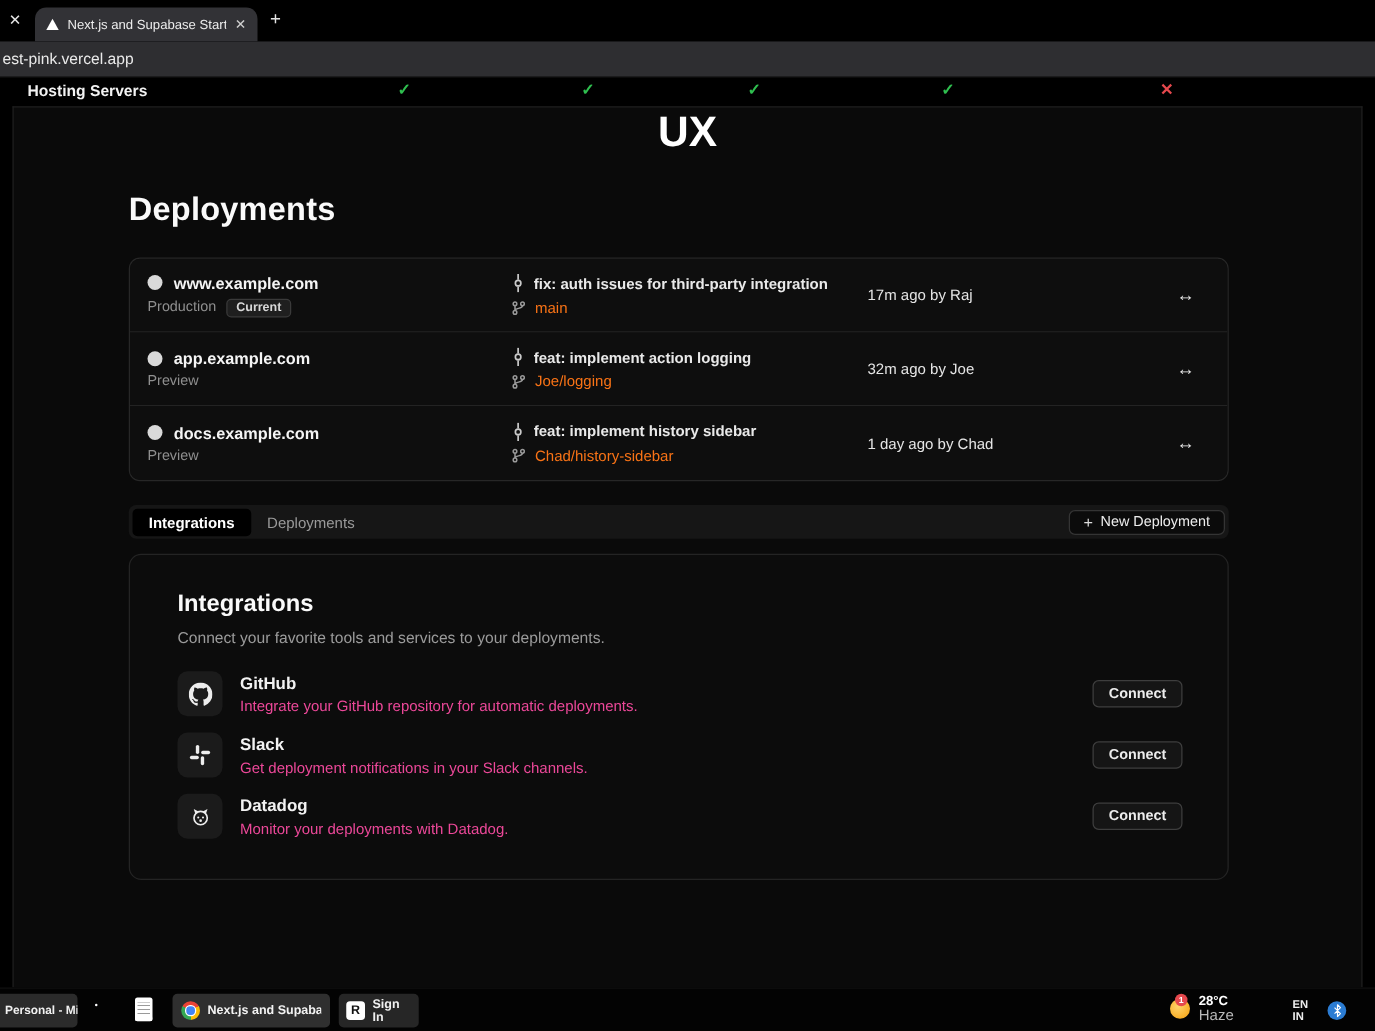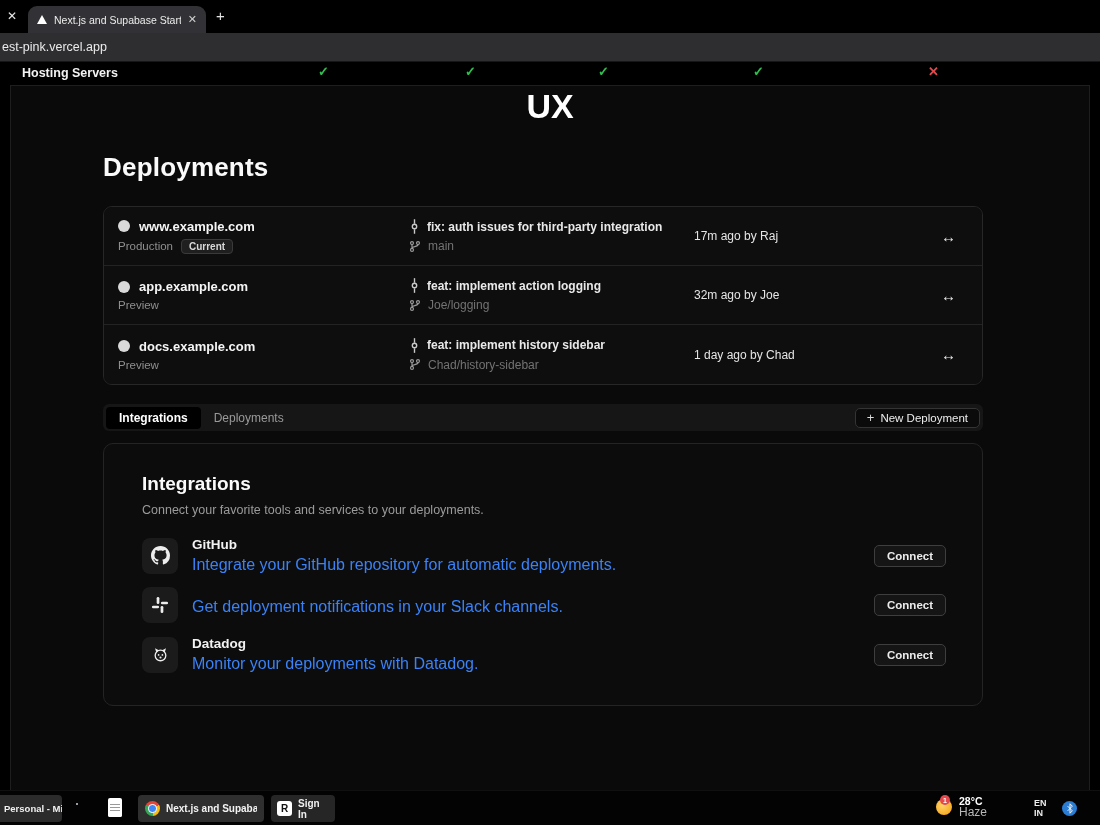--- a/index.html
+++ b/index.html
@@ -43,21 +43,21 @@
   .deploy-row { height:59px; display:flex; align-items:center; padding:0 14px; border-bottom:1px solid #232323; background:#0e0e0e; }
   .deploy-row:last-child { border-bottom:none; }
   .col-site { width:291px; }
   .site-line { display:flex; align-items:center; gap:9px; font-size:13px; font-weight:700; color:#f5f5f5; }
   .dot { width:12px; height:12px; border-radius:50%; background:#d9d9d9; flex:none; }
   .env-line { margin-top:5px; display:flex; align-items:center; gap:8px; font-size:11.5px; color:#8f8f8f; }
   .badge { font-size:10px; color:#d8d8d8; background:#1f1f1f; border:1px solid #3a3a3a; border-radius:4px;
     padding:1px 7px; font-weight:600; }
   .col-commit { width:285px;text-align:right; }
   .commit-line { display:flex; align-items:center; gap:7px; font-size:12px; font-weight:600; color:#e9e9e9; }
-  .branch-line { margin-top:5px; display:flex; align-items:center; gap:7px; font-size:12px; color:#737373; }
+  .branch-line { margin-top:5px; display:flex; align-items:center; gap:7px; font-size:12px; color:#f97316; }
   .gicon { flex:none; display:inline-flex; }
   .col-time { flex:1; font-size:12px; color:#e5e5e5; }
   .col-arrow { font-size:15px; color:#e8e8e8; padding-right:12px; }
 
   .tabsbar { margin-top:19px; height:27px; background:#161616; border-radius:6px;
     display:flex; align-items:center; padding:0 3px; }
   .tab-pill { font-size:12px; color:#9a9a9a; padding:4px 13px; border-radius:4px; }
   .tab-pill.active { background:#000; color:#fff; font-weight:700; }
   .new-deploy-btn { margin-left:auto; display:flex; align-items:center; gap:6px; background:#0b0b0b;
     border:1px solid #343434; border-radius:5px; padding:3px 11px; font-size:11.5px; color:#ededed; }
@@ -67,21 +67,21 @@
     padding:29px 36px 32px 38px; }
   .int-title { font-size:19px; font-weight:700; color:#fafafa; }
   .int-sub { margin-top:8px; font-size:12.5px; color:#9b9b9b; }
   .int-list { margin-top:20px; }
   .int-item { display:flex; align-items:center; margin-bottom:13px; }
   .int-item:last-child { margin-bottom:0; }
   .int-icon { width:36px; height:36px; background:#1b1b1b; border-radius:8px; flex:none;
     display:flex; align-items:center; justify-content:center; }
   .int-text { margin-left:14px; }
   .int-name { font-size:13.5px; font-weight:700; color:#f2f2f2; }
-  .int-desc { margin-top:4px; font-size:16px; color:#3b82f6; }
+  .int-desc { margin-top:4px; font-size:12px; color:#ec4899; }
   .connect-btn { margin-left:auto; padding:4px 12px; font-size:11.5px; font-weight:600; color:#ececec;
     background:#151515; border:1px solid #3e3e3e; border-radius:5px; }
 
   
   .taskbar { position:absolute; left:0; right:0; bottom:0; height:35px; background:#030303; border-top:1px solid #101010; }
   .tb-profile { position:absolute; left:0; top:4px; width:62px; height:27px; background:#2b2b2b;
     border-radius:0 4px 4px 0; display:flex; align-items:center; padding-left:4px;
     font-size:9.5px; font-weight:600; color:#f0f0f0; white-space:nowrap; overflow:hidden; }
   .chrome-icon { width:18px; height:18px; border-radius:50%; position:relative; flex:none;
     background:conic-gradient(from -60deg, #ea4335 0deg 120deg, #fbbc05 120deg 240deg, #34a853 240deg 360deg); }
@@ -299,20 +299,21 @@
             <div class="int-item">
               <div class="int-icon">
                 <svg width="18" height="18" viewBox="0 0 20 20" fill="#ededed">
                     <rect x="6.3" y="1" width="3" height="8" rx="1.5"></rect>
                     <rect x="11" y="6.3" width="8" height="3" rx="1.5"></rect>
                     <rect x="10.7" y="11" width="3" height="8" rx="1.5"></rect>
                     <rect x="1" y="10.7" width="8" height="3" rx="1.5"></rect>
                   </svg>
               </div>
               <div class="int-text">
+                <div class="int-name">Slack</div>
                 <div class="int-desc">Get deployment notifications in your Slack channels.</div>
               </div>
               <button class="connect-btn">Connect</button>
             </div>
 
             <div class="int-item">
               <div class="int-icon">
                 <svg width="19" height="19" viewBox="0 0 20 20">
                     <circle cx="10" cy="11" r="5.6" fill="none" stroke="#ededed" stroke-width="1.4"></circle>
                     <path d="M5.6 7.6 L4.2 3.4 L8.2 5.5 Z" fill="#ededed"></path>

